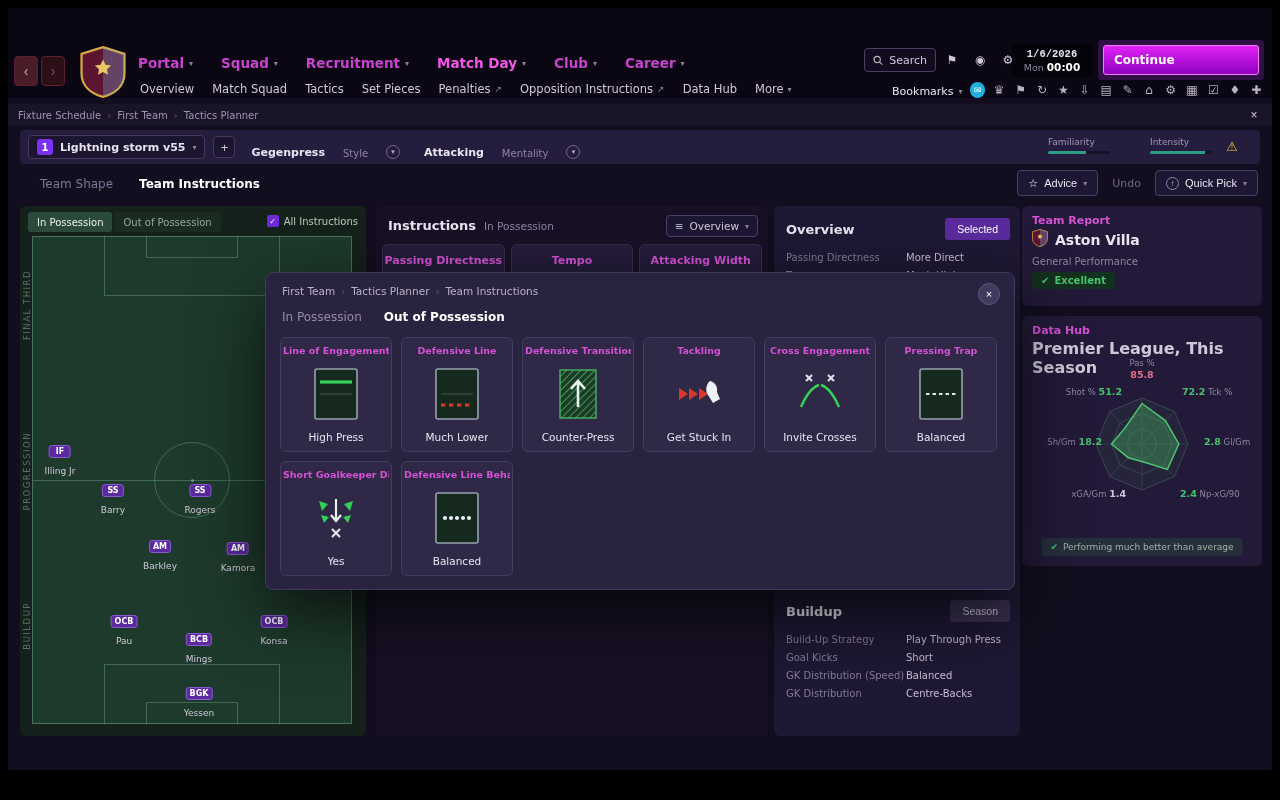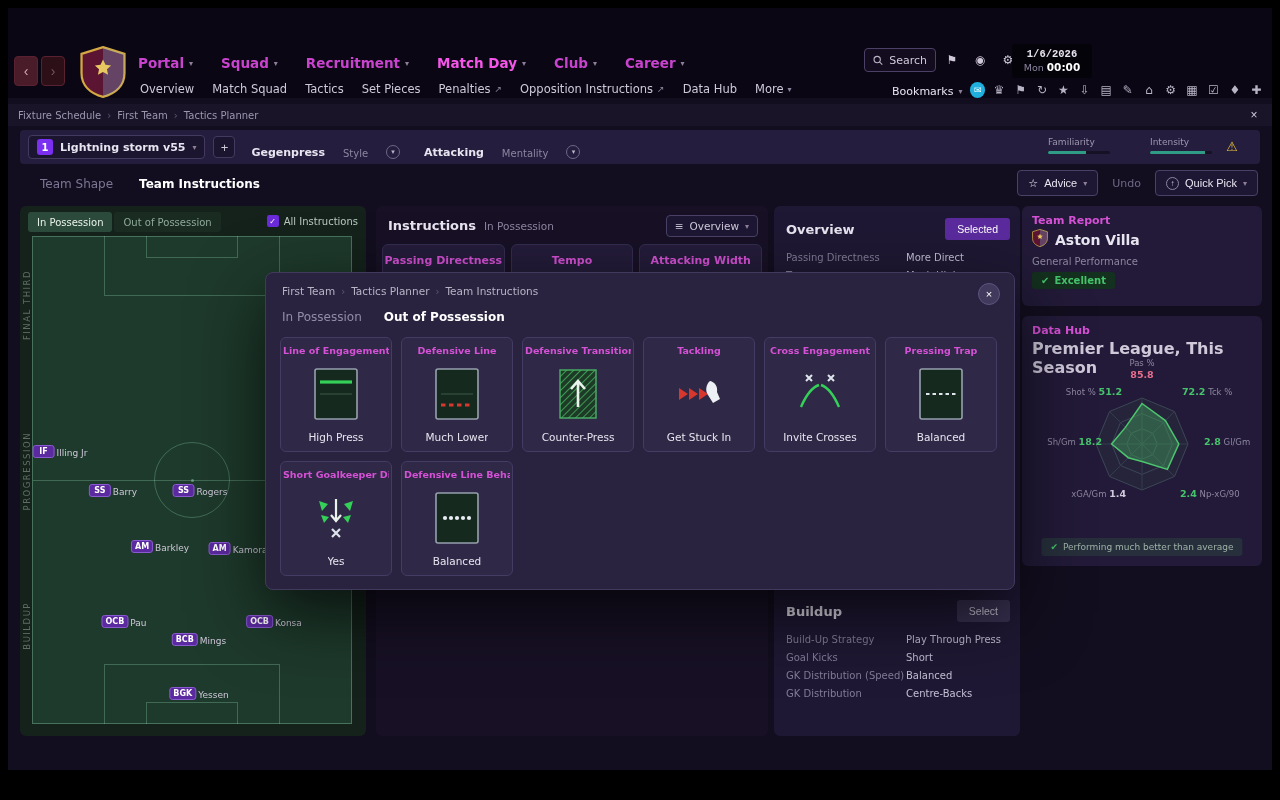--- a/index.html
+++ b/index.html
@@ -76,21 +76,21 @@
 .checkbox{width:12px;height:12px;background:#6c2bd9;border-radius:2px;color:#fff;font-size:8px;display:flex;align-items:center;justify-content:center;}
 .pitch{position:absolute;left:12px;top:30px;width:320px;height:488px;background:#1e3a2c;border:1px solid rgba(150,220,180,.35);}
 .pl{position:absolute;}
 .center-line{left:0;right:0;top:50%;border-top:1px solid rgba(150,220,180,.3);}
 .center-circle{left:50%;top:50%;width:76px;height:76px;margin:-38px 0 0 -38px;border:1px solid rgba(150,220,180,.3);border-radius:50%;}
 .center-dot{left:50%;top:50%;width:3px;height:3px;margin:-1px 0 0 -1px;background:rgba(150,220,180,.5);border-radius:50%;}
 .box-top{left:50%;top:-1px;width:176px;height:60px;margin-left:-88px;border:1px solid rgba(150,220,180,.3);border-top:none;}
 .six-top{left:50%;top:-1px;width:92px;height:22px;margin-left:-46px;border:1px solid rgba(150,220,180,.3);border-top:none;}
 .box-bottom{left:50%;bottom:-1px;width:176px;height:60px;margin-left:-88px;border:1px solid rgba(150,220,180,.3);border-bottom:none;}
 .six-bottom{left:50%;bottom:-1px;width:92px;height:22px;margin-left:-46px;border:1px solid rgba(150,220,180,.3);border-bottom:none;}
-.player{position:absolute;transform:translate(-50%,0);display:flex;flex-direction:row;align-items:flex-end;gap:2px;z-index:3;cursor:pointer;}
+.player{position:absolute;transform:translate(-50%,0);display:flex;flex-direction:column;align-items:center;gap:8px;z-index:3;cursor:pointer;}
 .pos-badge{min-width:22px;height:13px;padding:0 3px;background:#5b2aa0;border:1px solid #8a5ad0;border-radius:3px;font-size:8px;font-weight:bold;color:#fff;display:flex;align-items:center;justify-content:center;}
 .pname{font-size:9px;color:#cfc9da;white-space:nowrap;}
 .zone{position:absolute;left:2px;writing-mode:vertical-rl;transform:rotate(180deg);font-size:8.5px;letter-spacing:1.5px;color:#5f6e64;}
 .zone0{top:64px;} .zone1{top:226px;} .zone2{top:396px;}
 
 
 .center-panel{position:absolute;left:368px;top:198px;width:392px;height:530px;background:#181126;border-radius:6px;}
 .cp-header{position:absolute;left:12px;top:12px;display:flex;gap:8px;align-items:baseline;}
 .cp-title{font-size:13px;font-weight:bold;}
 .cp-sub{font-size:10.5px;color:#8d86a0;}
@@ -223,20 +223,25 @@
     </div>
     <div class="top-icons">
         <span class="top-icon">⚑</span>
         <span class="top-icon">◉</span>
         <span class="top-icon">⚙</span>
       </div>
     <div class="datetime">
       <div class="dt1">1/6/2026</div>
       <div class="dt2"><span>Mon</span> <b>00:00</b></div>
     </div>
+    <div class="continue-wrap">
+      <div class="continue-btn">
+          <span>Continue</span>
+        </div>
+    </div>
     <div class="bookmarks">
       <span>Bookmarks</span>
       <span class="chev">▾</span>
     </div>
     <div class="toolbar-icons">
         <span class="tb-icon accent">✉</span>
         <span class="tb-icon">♛</span>
         <span class="tb-icon">⚑</span>
         <span class="tb-icon">↻</span>
         <span class="tb-icon">★</span>
@@ -409,21 +414,21 @@
           <span class="kv-label">Passing Directness</span>
           <span class="kv-value">More Direct</span>
         </div>
         <div class="kv-row">
           <span class="kv-label">Tempo</span>
           <span class="kv-value">Much Higher</span>
         </div>
       </div>
     <div class="sect-header" style="top:394px">
       <span class="sect-title">Buildup</span>
-      <button class="btn-select">Select</button>
+      <button class="btn-select">Season</button>
     </div>
     <div class="kv-rows" style="top:428px">
         <div class="kv-row">
           <span class="kv-label">Build-Up Strategy</span>
           <span class="kv-value">Play Through Press</span>
         </div>
         <div class="kv-row">
           <span class="kv-label">Goal Kicks</span>
           <span class="kv-value">Short</span>
         </div>

